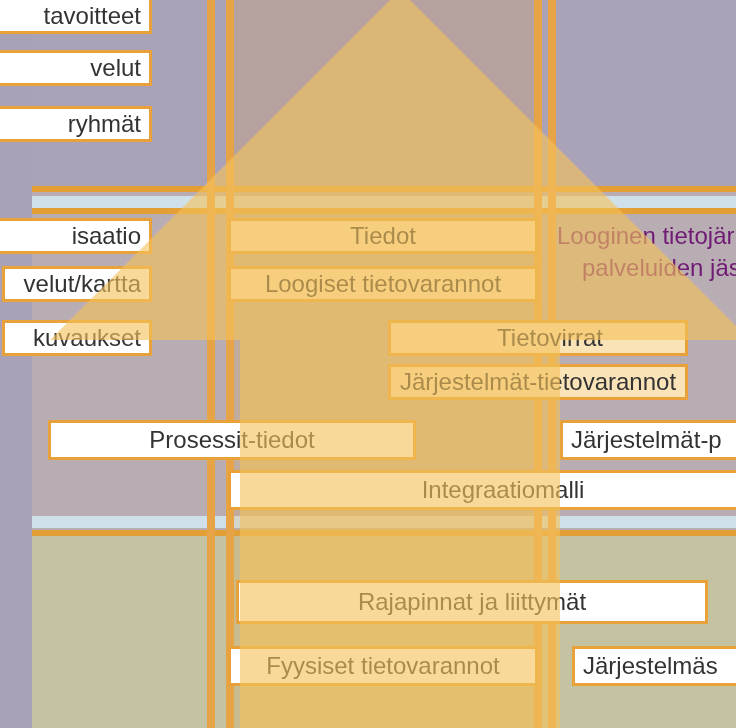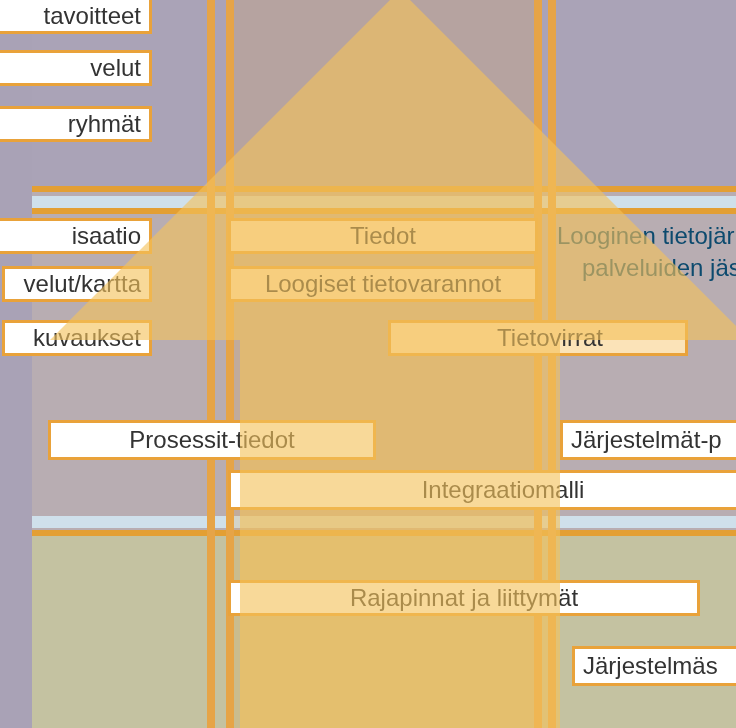--- a/index.html
+++ b/index.html
@@ -54,21 +54,21 @@
     justify-content: center;
     padding: 2px 8px;
     white-space: nowrap;
     overflow: hidden;
   }
   .box.orange-fill {
     background: #fbe3b8;
   }
   .label-right {
     position:absolute;
-    color:#0c4a6e;
+    color:#701a75;
     font-size:24px;
     text-align:right;
   }
   
   .arrow-wrap {
     position:absolute;
     left: 50%;
     top: -30px;
     transform: translateX(-50%);
     width: 760px;
@@ -125,37 +125,43 @@
   <div class="box orange-fill" style="left:196px; top:266px; width:310px; height:36px;">
       <span>Loogiset tietovarannot</span>
     </div>
 
   <div class="label-right" style="left:525px; top:222px;"><span>Looginen tietojär</span></div>
   <div class="label-right" style="left:550px; top:254px;"><span>palveluiden jäs</span></div>
 
   <div class="box orange-fill" style="left:356px; top:320px; width:300px; height:36px;padding-left:32px;">
       <span>Tietovirrat</span>
     </div>
+  <div class="box orange-fill" style="left:356px; top:364px; width:300px; height:36px;">
+      <span>Järjestelmät-tietovarannot</span>
+    </div>
 
-  <div class="box" style="left:16px; top:420px; width:328px; height:40px;">
+  <div class="box" style="left:16px; top:420px; width:368px; height:40px;">
       <span>Prosessit-tiedot</span>
     </div>
   <div class="box" style="left:528px; top:420px; width:220px; height:40px; justify-content:flex-start;">
       <span>Järjestelmät-p</span>
     </div>
 
   <div class="box" style="left:196px; top:470px; width:550px; height:40px;">
       <span>Integraatiomalli</span>
     </div>
 
-  <div class="box" style="left:196px; top:580px; width:472px; height:36px;">
+  <div class="box" style="left:204px; top:580px; width:472px; height:44px;">
       <span>Rajapinnat ja liittymät</span>
     </div>
   <div class="box" style="left:716px; top:580px; width:40px; height:40px;"></div>
 
+  <div class="box" style="left:196px; top:646px; width:310px; height:40px;">
+      <span>Fyysiset tietovarannot</span>
+    </div>
   <div class="box" style="left:540px; top:646px; width:210px; height:40px; justify-content:flex-start;">
       <span>Järjestelmäs</span>
     </div>
 
   <div class="arrow-wrap">
     <svg viewBox="0 0 760 760">
       <polygon points="380,20 730,370 540,370 540,760 220,760 220,370 30,370" fill="#f4c15a" fill-opacity="0.62"></polygon>
     </svg>
   </div>
 

